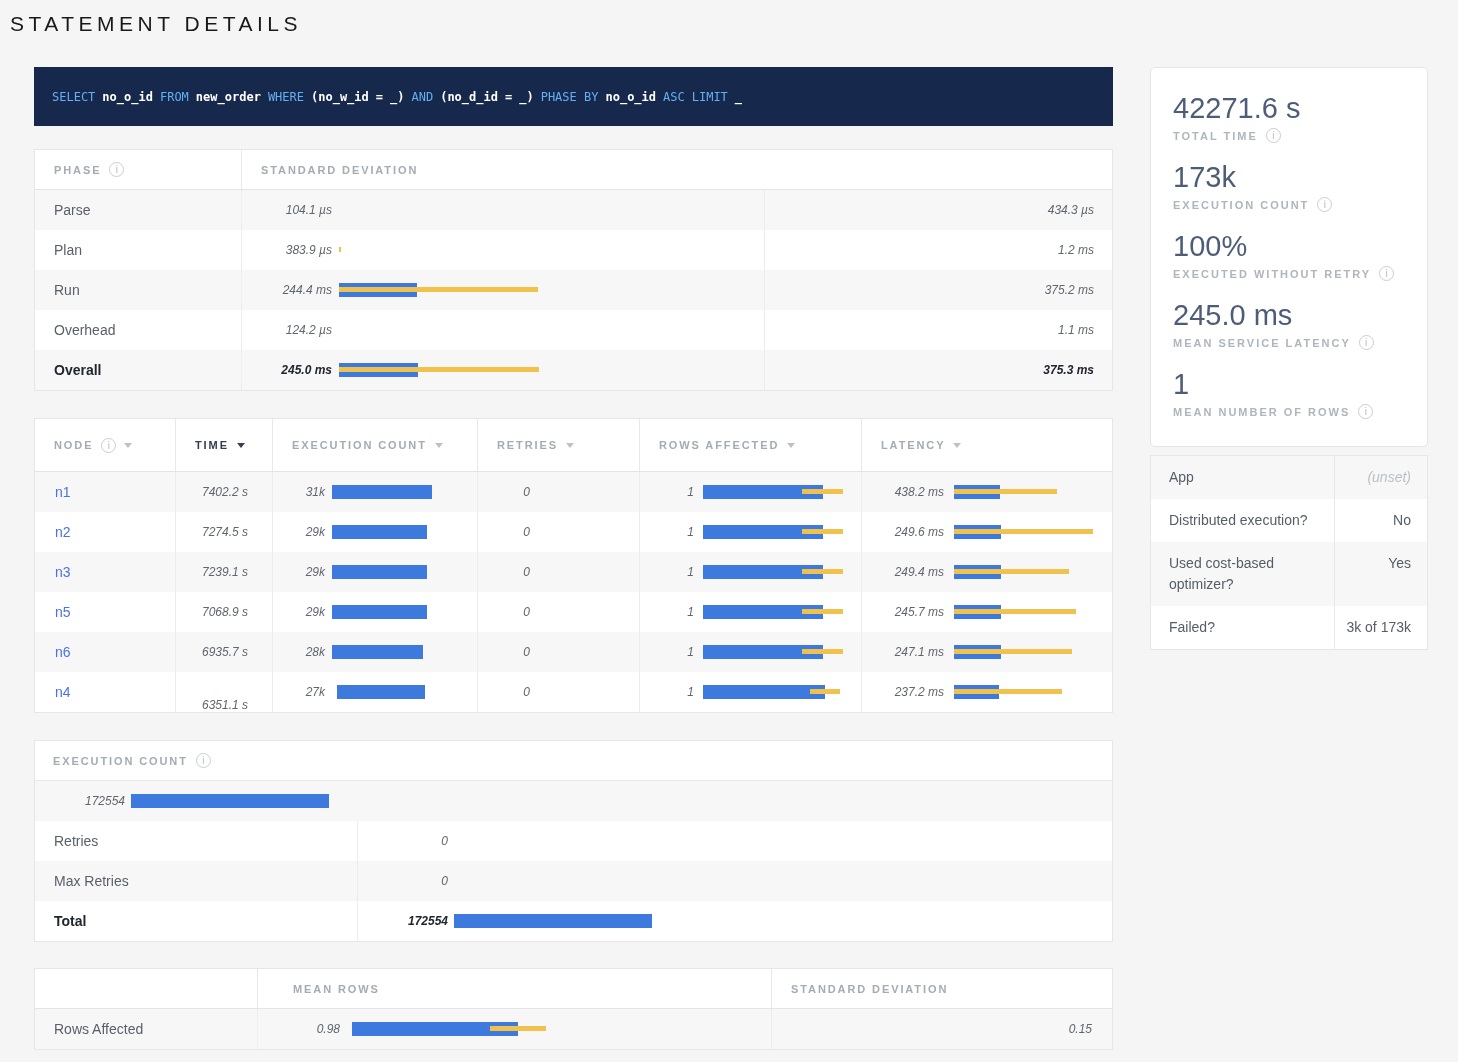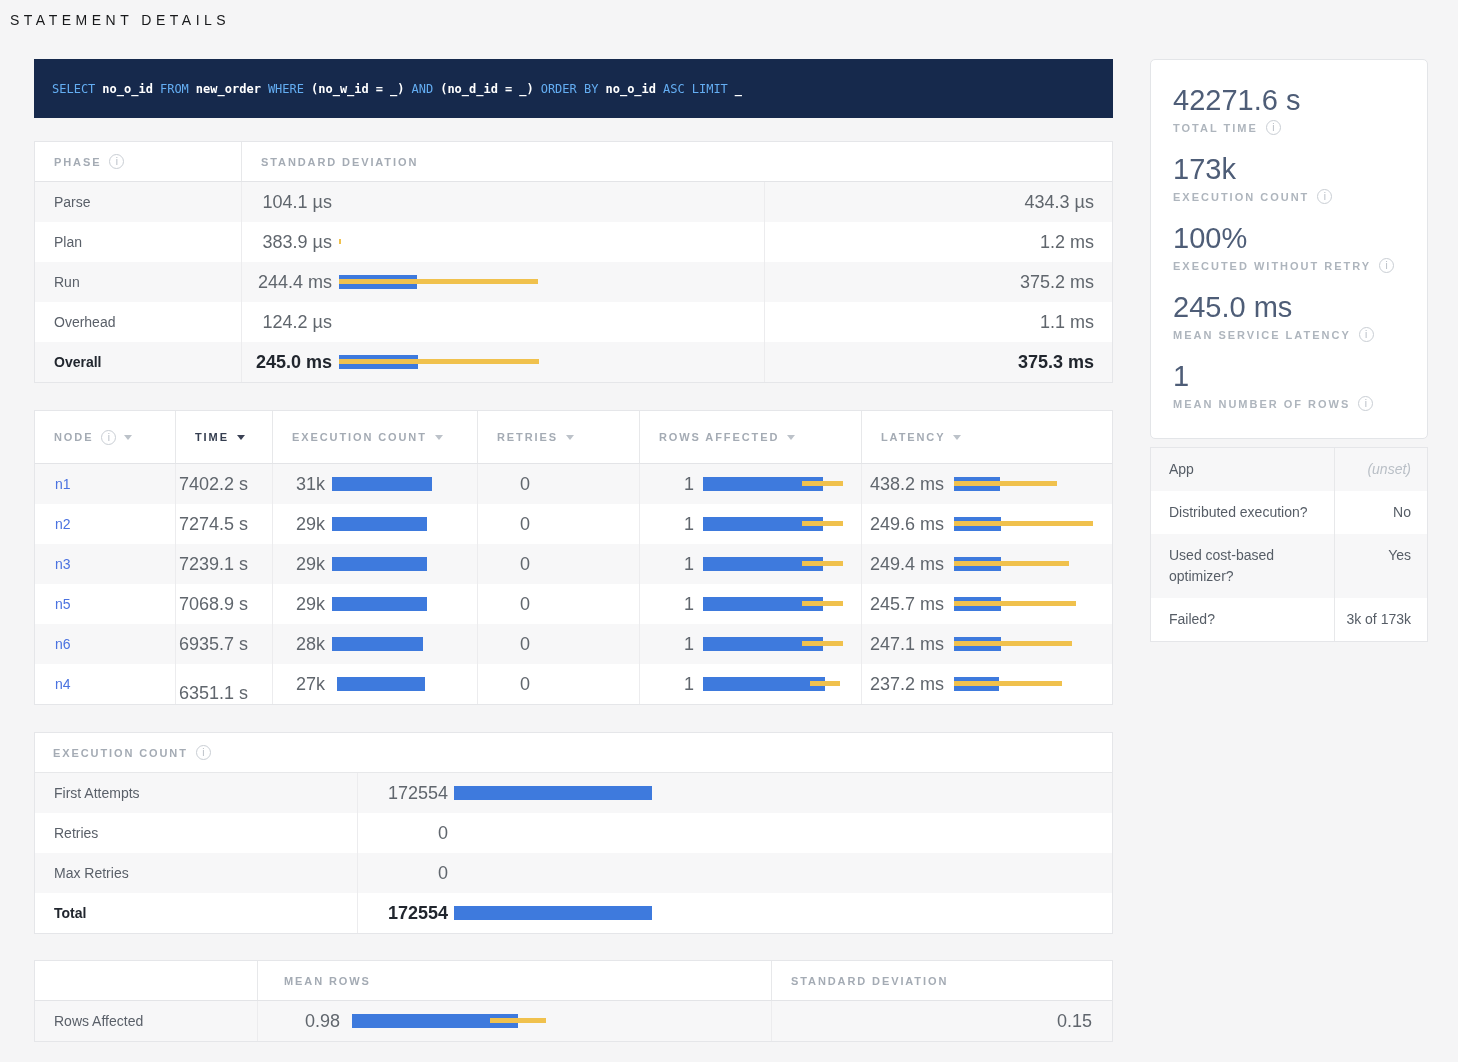--- a/index.html
+++ b/index.html
@@ -1,19 +1,19 @@
 <!DOCTYPE html>
 <html><head>
 <meta charset="utf-8">
 <style>
 *{box-sizing:border-box;margin:0;padding:0;}
 html,body{width:1458px;}
 body{background:#f5f5f6;font-family:"Liberation Sans",sans-serif;color:#5a6069;height:1062px;overflow:hidden;}
 .page{padding:12px 0 0 10px;}
-.page-title{font-size:14px;font-weight:500;letter-spacing:4.5px;color:#18191b;}
+.page-title{font-size:21px;font-weight:500;letter-spacing:4.5px;color:#18191b;}
 .content{display:flex;gap:37px;margin-left:24px;margin-top:31px;}
 .main{width:1079px;flex:none;}
 .side{width:278px;flex:none;}
 
 
 .sql-box{background:#16294c;height:59px;display:flex;align-items:center;padding:0 18px;font-family:"DejaVu Sans Mono",monospace;font-size:12px;white-space:nowrap;overflow:hidden;}
 .tok{margin-right:7px;}
 .tok-kw{color:#64aef3;}
 .tok-id{color:#ffffff;font-weight:700;}
 
@@ -21,21 +21,21 @@
 .tbl{background:#fff;border:1px solid #e5e6e9;}
 .row{display:grid;align-items:stretch;height:40px;}
 .rows>.row:nth-child(odd){background:#f7f7f8;}
 .thead{border-bottom:1px solid #e3e4e7;background:#fff;}
 .cell{display:flex;align-items:center;min-width:0;}
 .cell+.cell{border-left:1px solid #ececee;}
 .thead .cell+.cell{border-left:1px solid #e7e8ea;}
 .hdr-txt{font-size:11px;font-weight:700;letter-spacing:1.9px;color:#a4abb4;white-space:nowrap;}
 .hdr-active .hdr-txt{color:#343d4f;}
 .c-label{padding-left:19px;font-size:14px;color:#5a6069;}
-.val{font-size:18px;color:#60666d;text-align:right;flex:none;white-space:nowrap;}
+.val{font-size:12px;color:#60666d;text-align:right;flex:none;white-space:nowrap;font-style:italic;}
 .num-end{justify-content:flex-end;padding-right:20px;}
 .bold-row .c-label,.bold-row .val{font-weight:700;color:#21262e;}
 .link{color:#4a72e0;cursor:pointer;text-decoration:none;font-size:14px;}
 
 
 .bar-area{position:relative;height:14px;flex:none;}
 .bar-blue{position:absolute;left:0;top:0;height:14px;}
 .bar-dev{position:absolute;top:4px;height:5px;}
 
 
@@ -83,21 +83,21 @@
           <span class="tok tok-kw">FROM</span>
           <span class="tok tok-id">new_order</span>
           <span class="tok tok-kw">WHERE</span>
           <span class="tok tok-id">(no_w_id</span>
           <span class="tok tok-id">=</span>
           <span class="tok tok-id">_)</span>
           <span class="tok tok-kw">AND</span>
           <span class="tok tok-id">(no_d_id</span>
           <span class="tok tok-id">=</span>
           <span class="tok tok-id">_)</span>
-          <span class="tok tok-kw">ORDER BY</span>
+          <span class="tok tok-kw">PHASE BY</span>
           <span class="tok tok-id">no_o_id</span>
           <span class="tok tok-kw">ASC</span>
           <span class="tok tok-kw">LIMIT</span>
           <span class="tok tok-id">_</span>
         </div>
 
       <div class="tbl mt23">
         <div class="row phase-row thead">
           <div class="cell c-label">
             <span class="hdr-txt">PHASE</span>
@@ -387,21 +387,20 @@
           </div>
       </div>
 
       <div class="tbl mt27">
         <div class="band">
           <span class="hdr-txt">EXECUTION COUNT</span>
           <span class="info">i</span>
         </div>
         <div class="rows" id="exec-body">
             <div class="row exec-row">
-              <div class="cell c-label">First Attempts</div>
               <div class="cell">
                 <span class="val" style="width: 90px; margin-right: 6px;">172554</span>
                 <div class="bar-area" style="width: 600px;">
                   <div class="bar-blue" style="width: 33%; background: rgb(62, 122, 221);"></div>
                 </div>
               </div>
             </div>
             <div class="row exec-row">
               <div class="cell c-label">Retries</div>
               <div class="cell">
@@ -424,21 +423,21 @@
                   <div class="bar-blue" style="width: 33%; background: rgb(62, 122, 221);"></div>
                 </div>
               </div>
             </div>
           </div>
       </div>
 
       <div class="tbl mt26">
         <div class="row rowsaff-row thead">
           <div class="cell c-label"></div>
-          <div class="cell" style="padding-left:26px;">
+          <div class="cell" style="padding-left:35px;">
             <span class="hdr-txt">MEAN ROWS</span>
           </div>
           <div class="cell" style="padding-left:19px;">
             <span class="hdr-txt">STANDARD DEVIATION</span>
           </div>
         </div>
         <div class="rows" id="rowsaff-body">
             <div class="row rowsaff-row">
               <div class="cell c-label">Rows Affected</div>
               <div class="cell">

